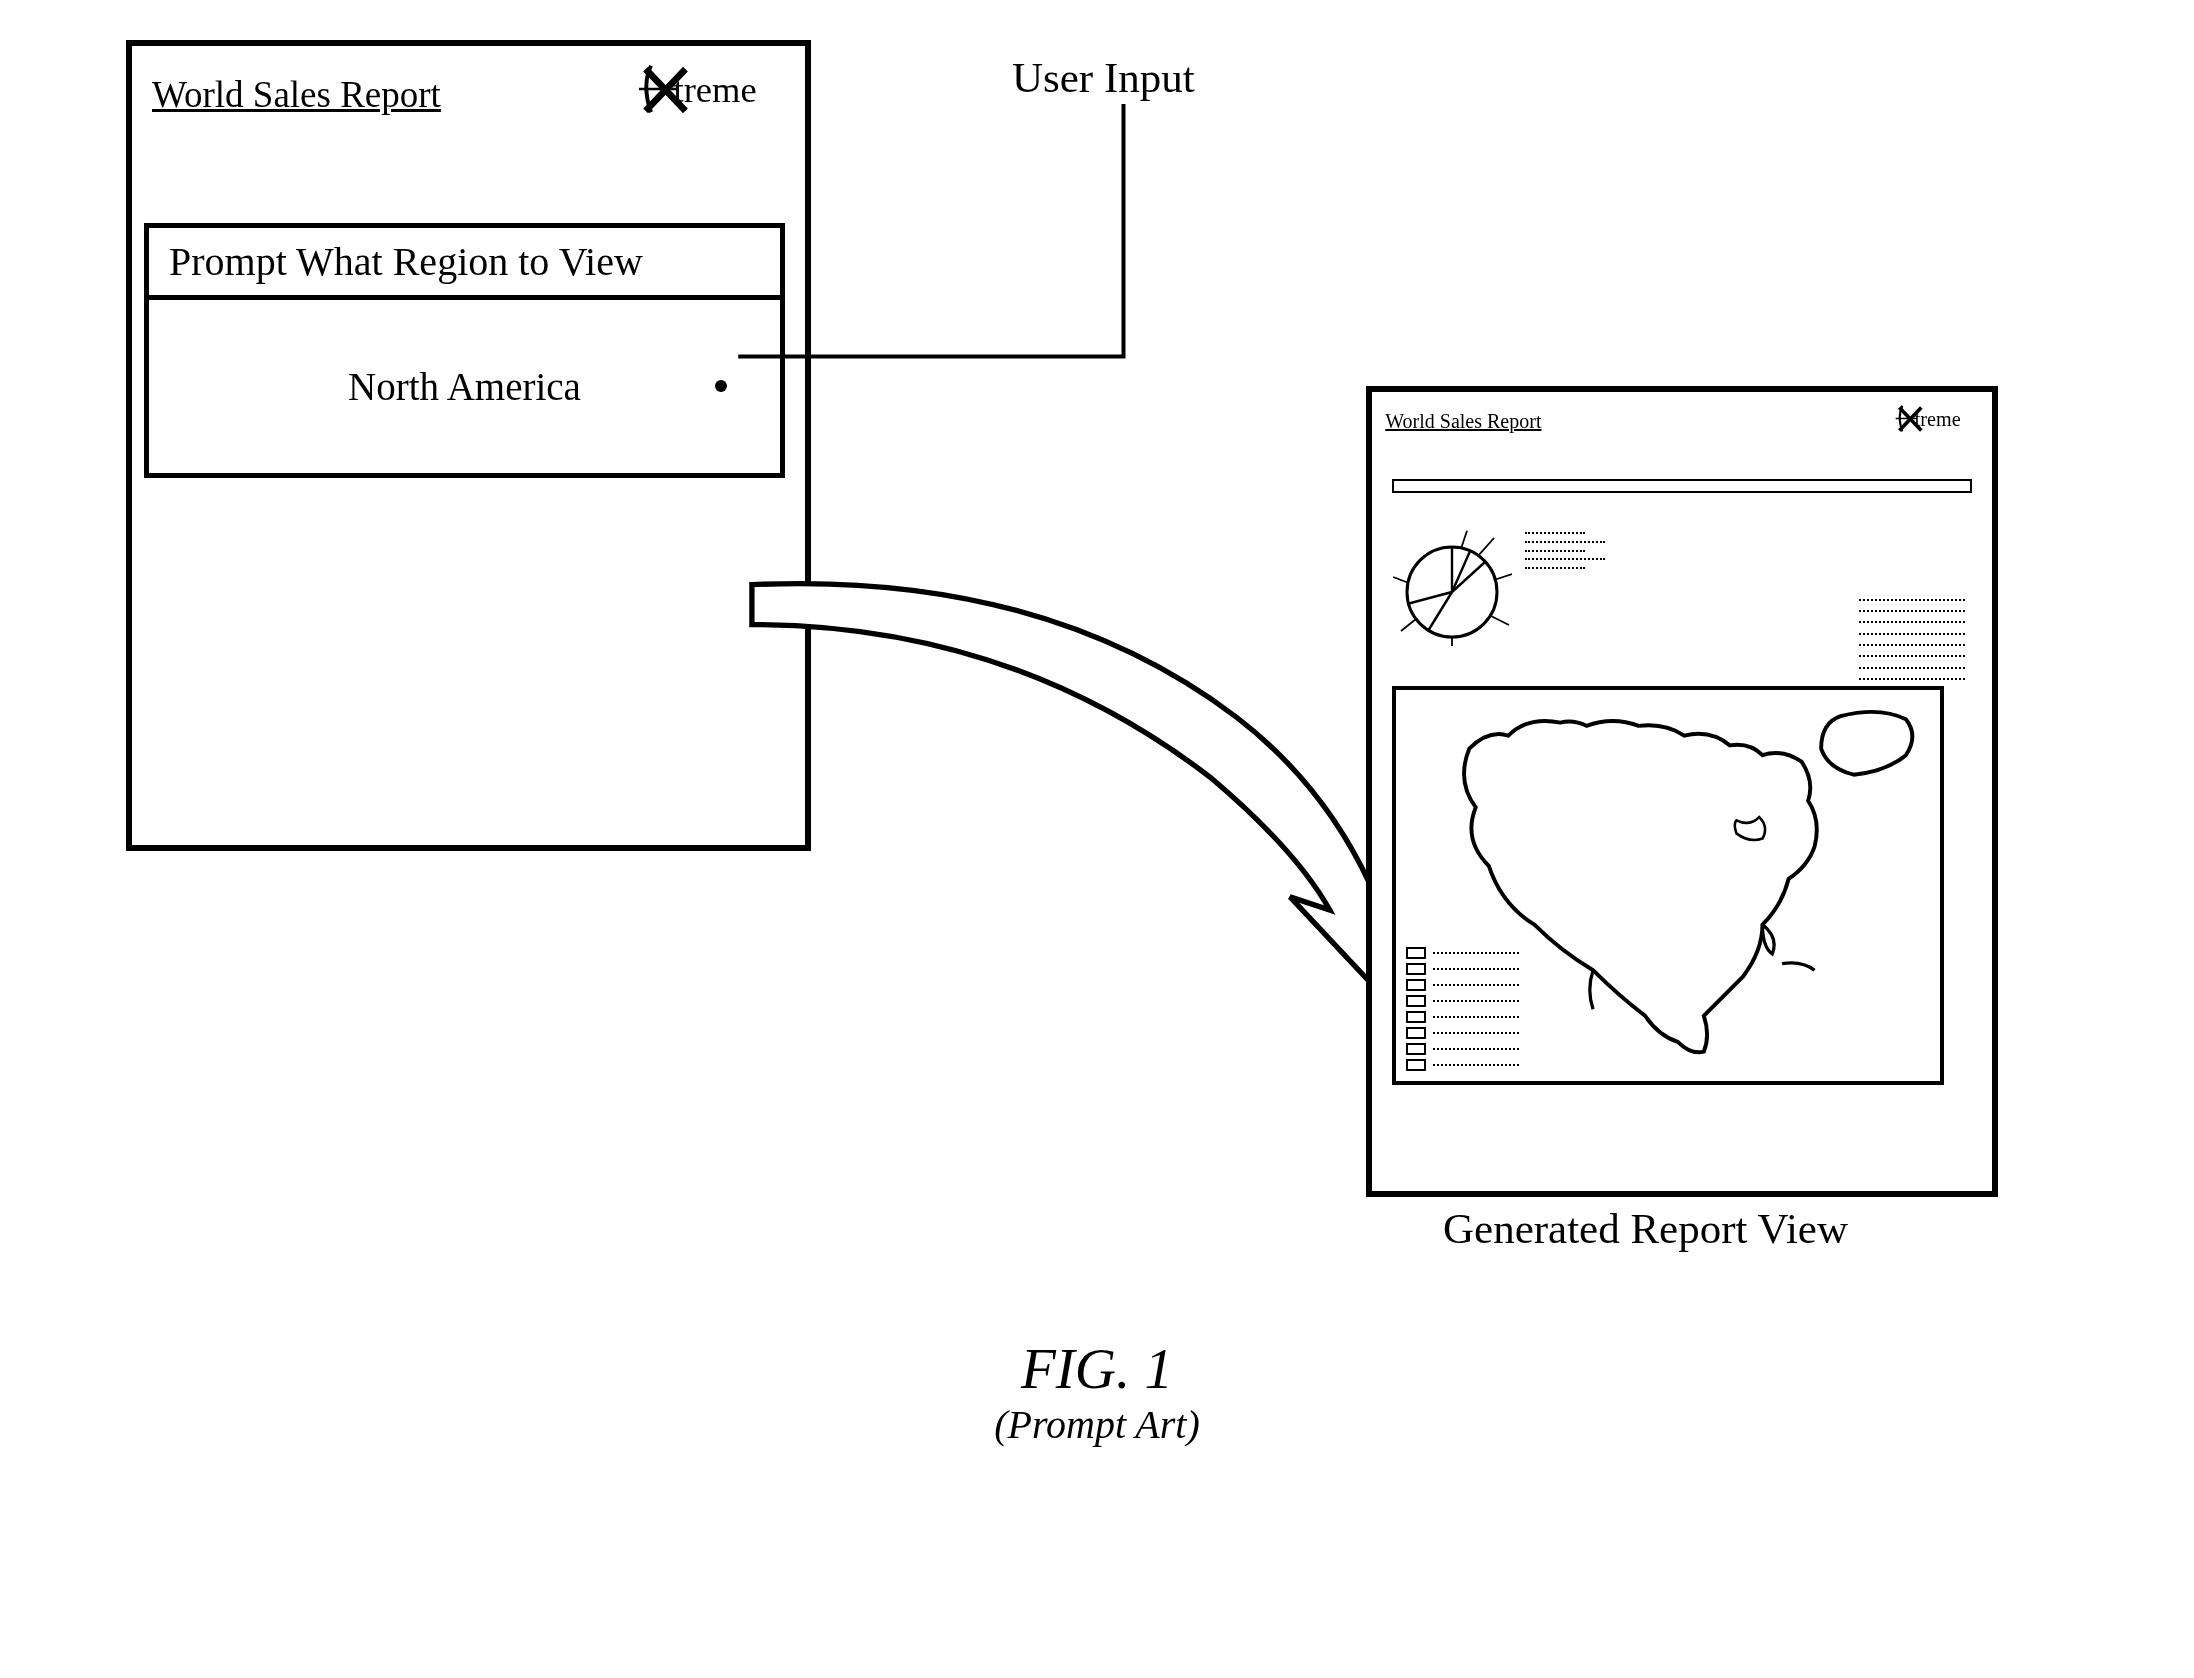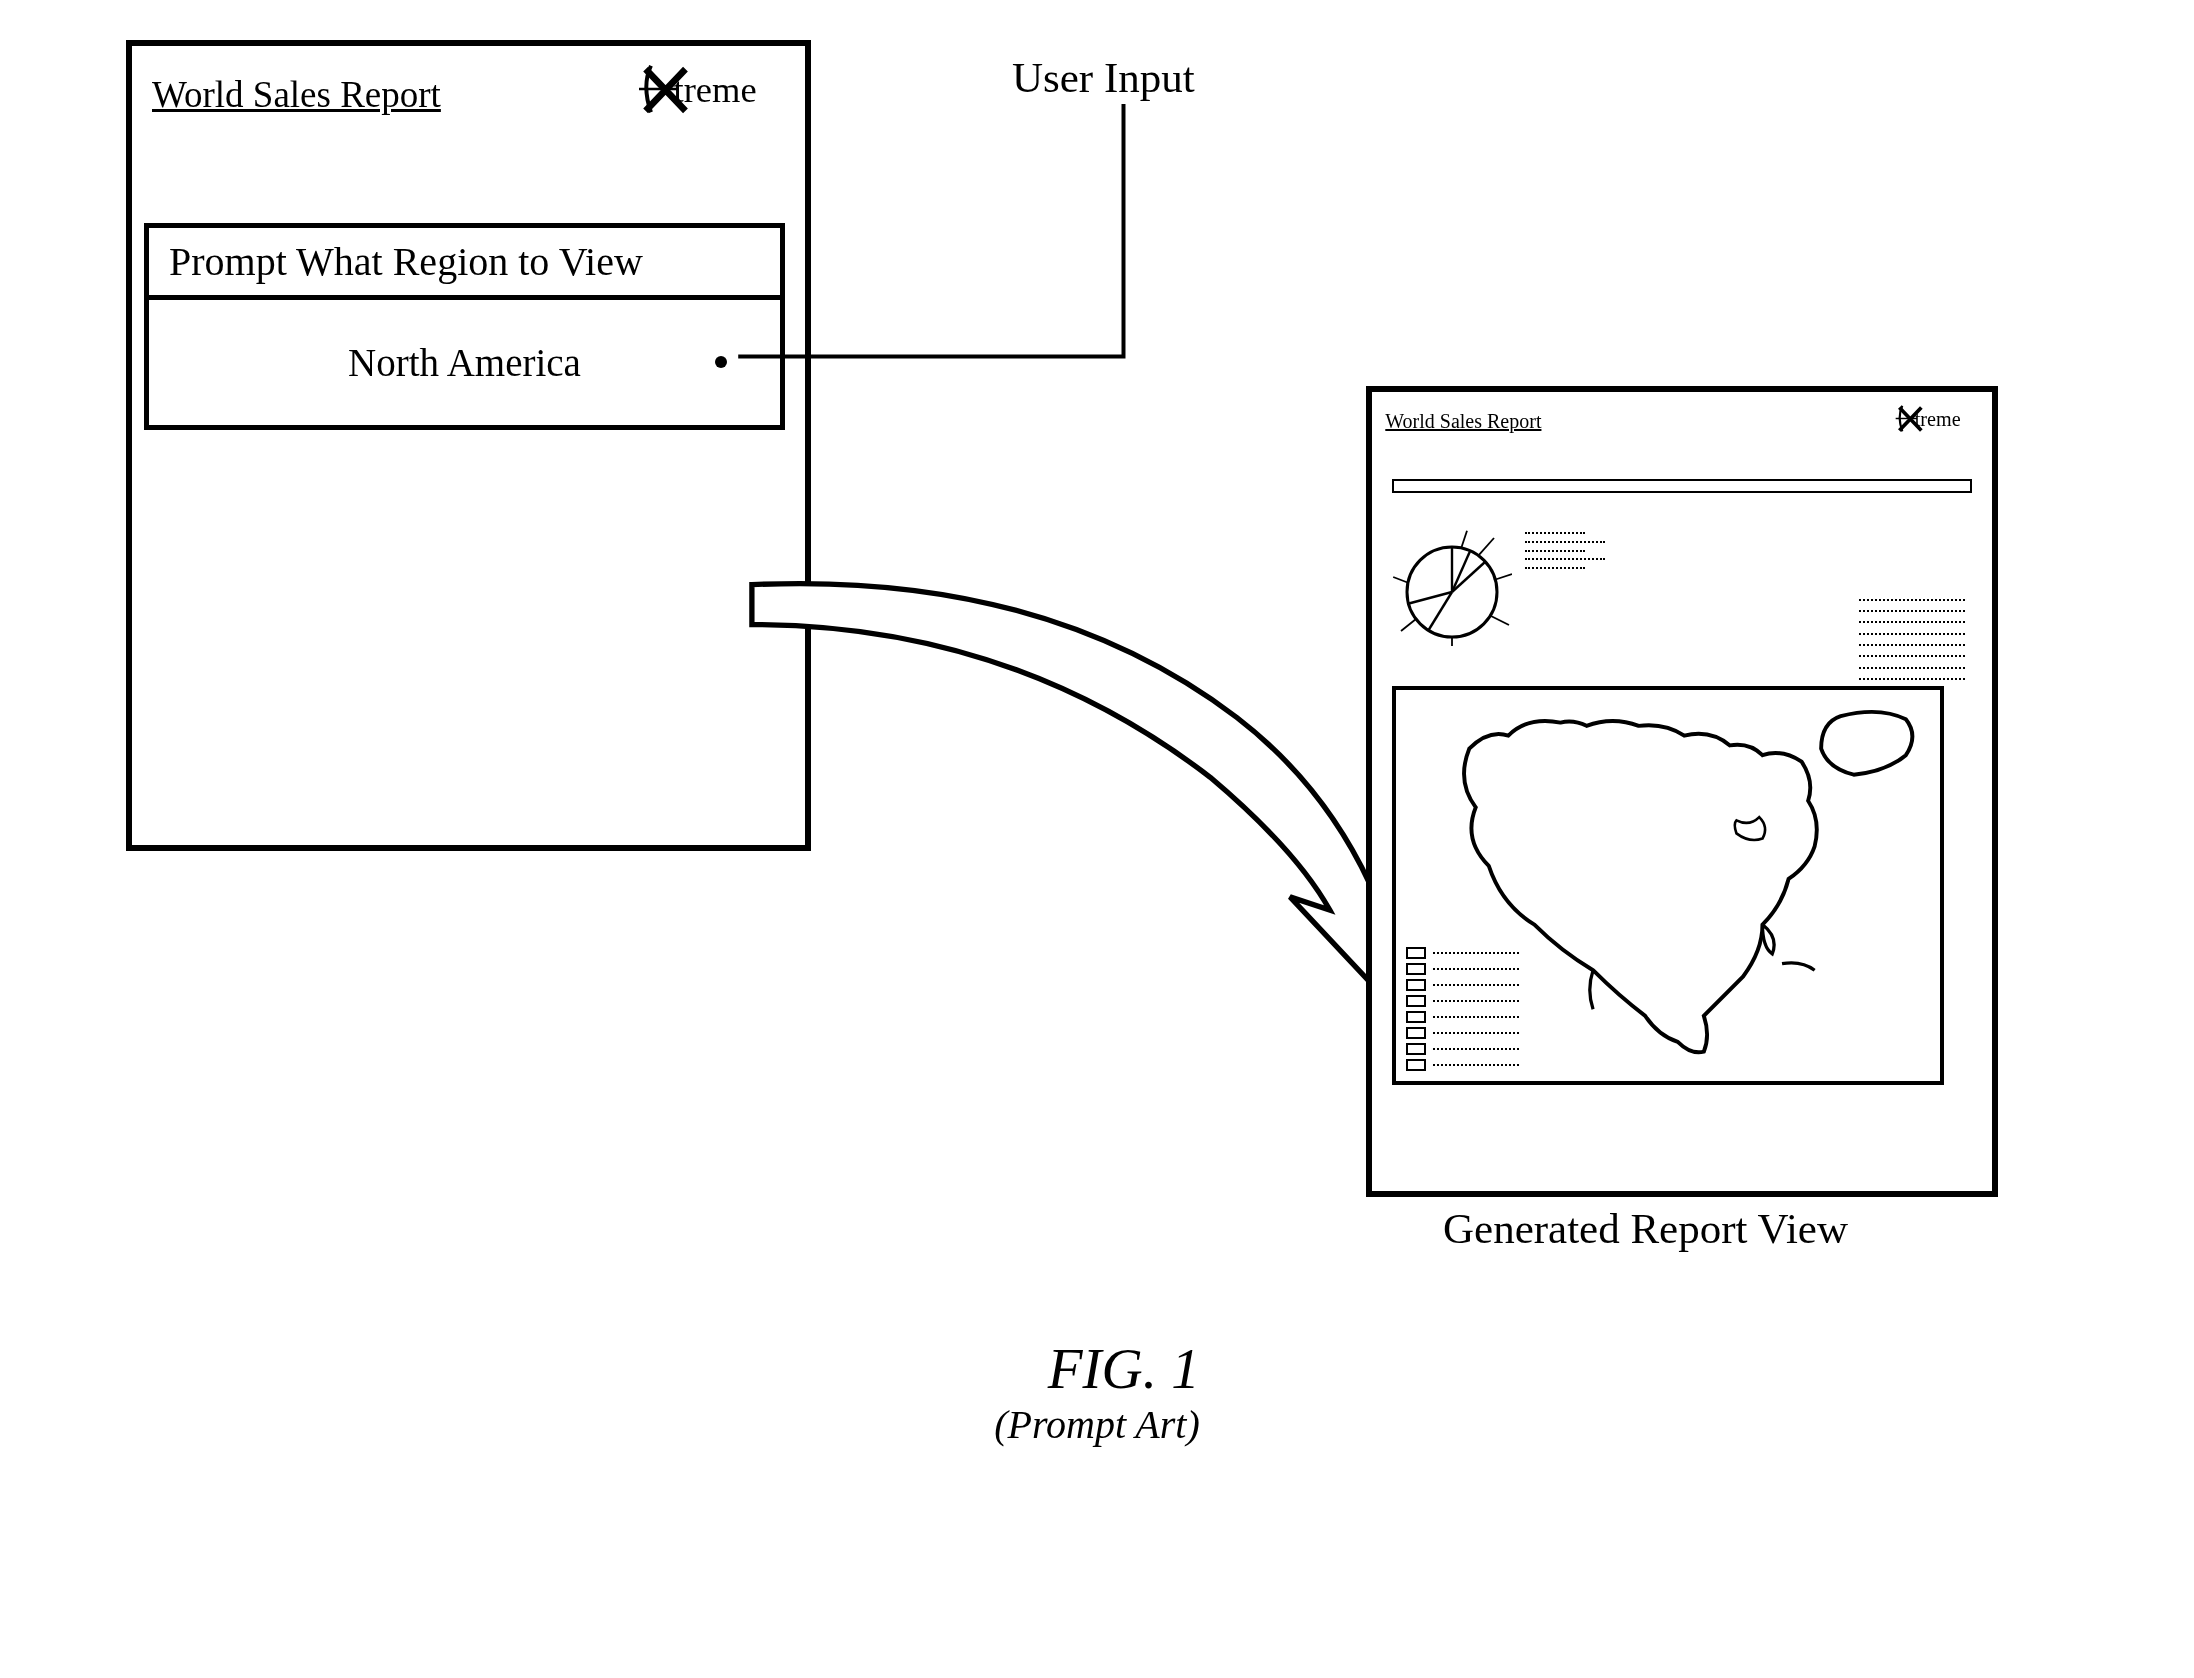--- a/index.html
+++ b/index.html
@@ -54,21 +54,21 @@
     .prompt-box {
       margin: 86px 20px 0 12px;
       border: 5.3px solid black;
     }
     .prompt-header {
       padding: 10px 20px;
       font-size: 40px;
       border-bottom: 5.3px solid black;
     }
     .prompt-value {
-      padding: 40px 20px;
+      padding: 64px 20px;
       font-size: 39px;
       text-align: center;
       position: relative;
     }
     .input-dot {
       position: absolute;
       right: 53px;
       top: 50%;
       width: 12px;
       height: 12px;
@@ -205,21 +205,21 @@
       font-size: 43px;
       margin-left: 20px;
     }
     
     
     .figure-caption {
       position: absolute;
       left: 50%;
       top: 1336px;
       transform: translateX(-50%);
-      text-align: right;
+      text-align: center;
       font-family: "Times New Roman", serif;
     }
     .fig-title {
       font-size: 57px;
       font-style: italic;
     }
     .fig-subtitle {
       font-size: 40px;
       font-style: italic;
     }

